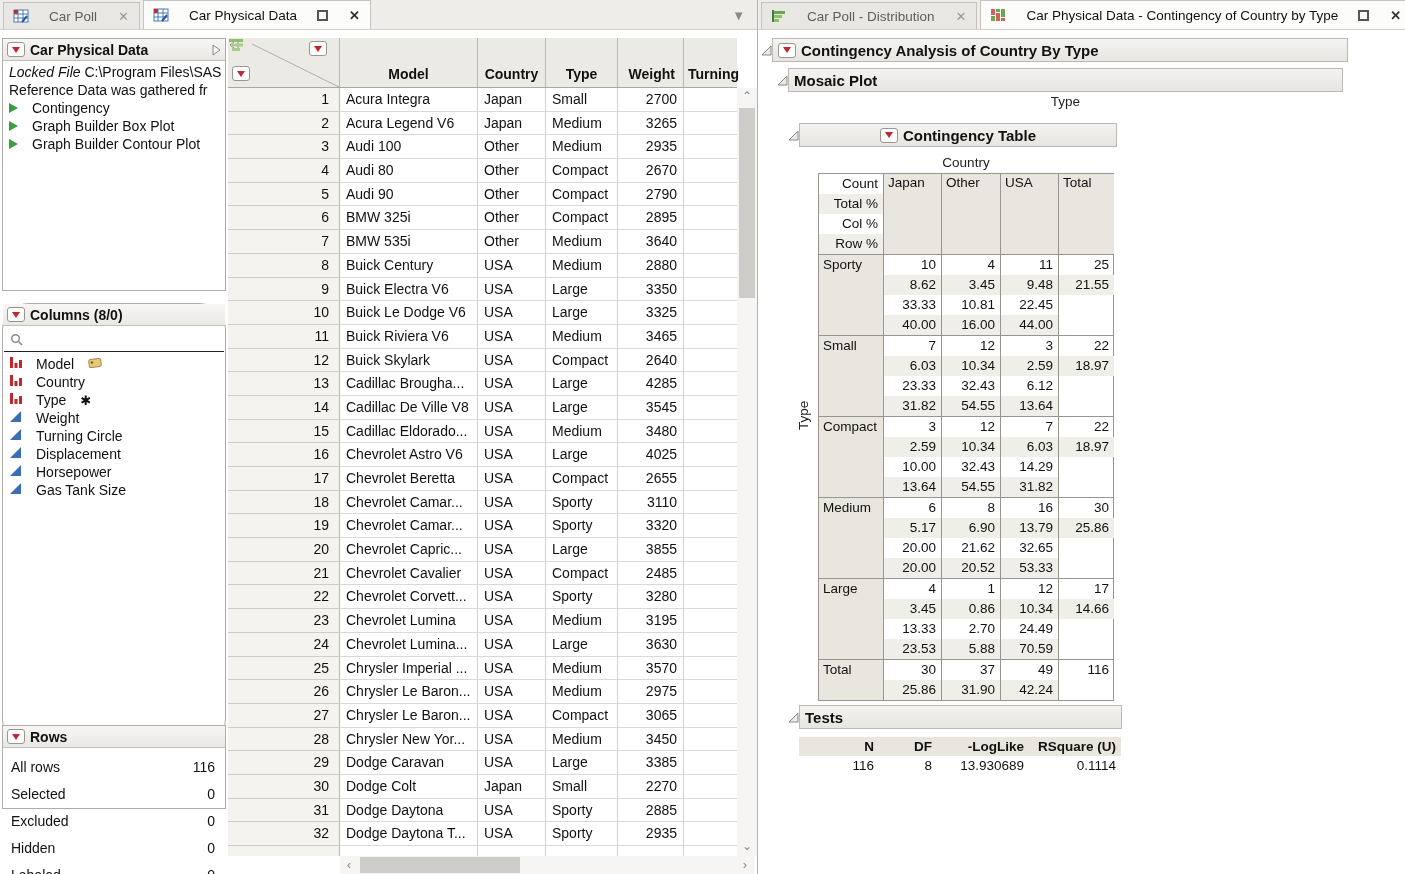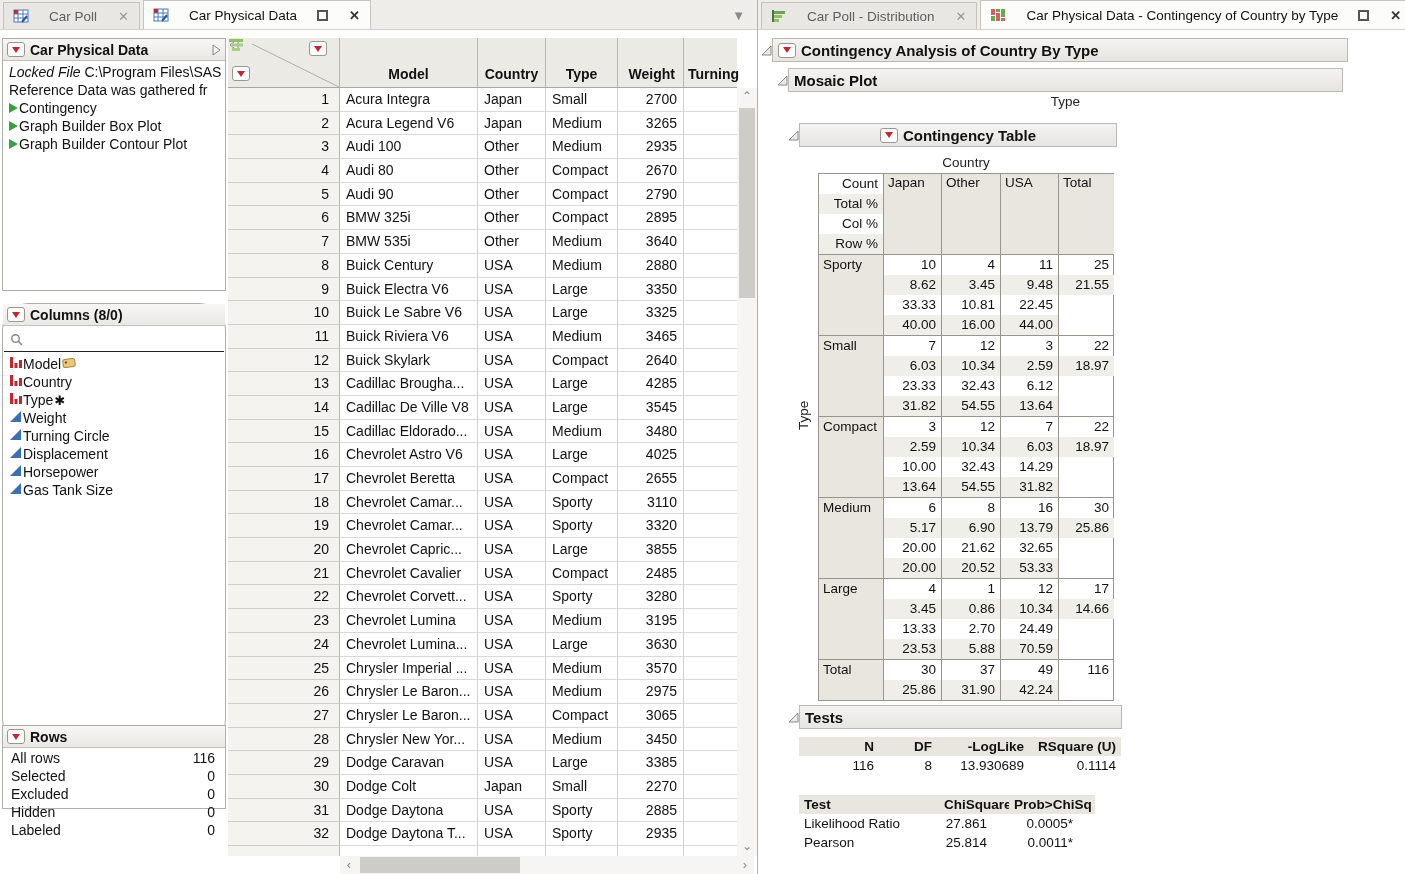--- a/index.html
+++ b/index.html
@@ -15,22 +15,22 @@
   .funnel { position:absolute; right:12px; top:8px; color:#8b8987; font-size:13px; }
 
   
   #left-win { position:absolute; left:0; top:0; width:758px; height:874px; border-right:1px solid #b5b2ad; background:#fff; }
   .sidebar-panel { position:absolute; left:2px; width:224px; background:#fff; border:1px solid #b0ada8; }
   .panel-hdr { height:22px; display:flex; align-items:center; gap:5px; padding:0 4px; background:linear-gradient(#f7f6f4,#eae8e4); border-bottom:1px solid #c2bfba; font-weight:bold; font-size:14px; }
   .panel-hdr .spacer { flex:1; }
   .prop-line { padding:1px 6px; white-space:nowrap; overflow:hidden; font-size:14px; }
   .prop-name { font-style:italic; }
   .prop-name.plain { font-style:normal; }
-  .script-item, .col-item { display:flex; align-items:center; gap:1px; padding:1px 6px; font-size:14px; white-space:nowrap; }
-  .stat-row { display:flex; justify-content:space-between; padding:1px 10px 1px 8px; font-size:14px;align-items:flex-end; }
+  .script-item, .col-item { display:flex; align-items:center; gap:14px; padding:1px 6px; font-size:14px; white-space:nowrap; }
+  .stat-row { display:flex; justify-content:space-between; padding:10px 10px 1px 8px; font-size:14px;align-items:flex-end; }
   .search-row { display:flex; align-items:center; height:24px; padding:0 6px; border-bottom:1px solid #222; margin:2px 1px 3px 1px; }
 
   
   .rt-btn { width:18px; height:15px; background:#fff; border:1px solid #999690; border-radius:3px; display:inline-flex; align-items:center; justify-content:center; flex:none; }
   .rt-btn i { width:0; height:0; border-left:4.5px solid transparent; border-right:4.5px solid transparent; border-top:6.5px solid #c1272d; }
   .green-tri { width:0; height:0; border-top:5.5px solid transparent; border-bottom:5.5px solid transparent; border-left:9px solid #3a9d40; flex:none; }
   .disc { flex:none; }
 
   
   #grid { position:absolute; left:228px; top:38px; width:509px; }
@@ -356,21 +356,21 @@
           <div class="g-row">
             <div class="g-cell rownum c0">9</div>
             <div class="g-cell c1">Buick Electra V6</div>
             <div class="g-cell c2">USA</div>
             <div class="g-cell c3">Large</div>
             <div class="g-cell num c4">3350</div>
             <div class="g-cell c5"></div>
           </div>
           <div class="g-row">
             <div class="g-cell rownum c0">10</div>
-            <div class="g-cell c1">Buick Le Sabre V6</div>
+            <div class="g-cell c1">Buick Le Dodge V6</div>
             <div class="g-cell c2">USA</div>
             <div class="g-cell c3">Large</div>
             <div class="g-cell num c4">3325</div>
             <div class="g-cell c5"></div>
           </div>
           <div class="g-row">
             <div class="g-cell rownum c0">11</div>
             <div class="g-cell c1">Buick Riviera V6</div>
             <div class="g-cell c2">USA</div>
             <div class="g-cell c3">Medium</div>
@@ -828,31 +828,14 @@
           <div class="t-cell t-hdr tr-right t1-c2">-LogLike</div>
           <div class="t-cell t-hdr tr-right t1-c3">RSquare (U)</div>
         </div>
         <div class="t-row">
           <div class="t-cell tr-right t1-c0">116</div>
           <div class="t-cell tr-right t1-c1">8</div>
           <div class="t-cell tr-right t1-c2">13.930689</div>
           <div class="t-cell tr-right t1-c3">0.1114</div>
         </div>
       </div>
-    <div id="tests-table" style="position:absolute; left:41px; top:795px;">
-        <div class="t-row">
-          <div class="t-cell t-hdr t2-c0">Test</div>
-          <div class="t-cell t-hdr t2-c1 tr-right">ChiSquare</div>
-          <div class="t-cell t-hdr t2-c2 tr-right">Prob&gt;ChiSq</div>
-        </div>
-        <div class="t-row">
-          <div class="t-cell t2-c0">Likelihood Ratio</div>
-          <div class="t-cell t2-c1 tr-right valpad">27.861</div>
-          <div class="t-cell t2-c2 tr-right valpad">0.0005*</div>
-        </div>
-        <div class="t-row">
-          <div class="t-cell t2-c0">Pearson</div>
-          <div class="t-cell t2-c1 tr-right valpad">25.814</div>
-          <div class="t-cell t2-c2 tr-right valpad">0.0011*</div>
-        </div>
-      </div>
   </div>
 </div>
 
 </body></html>

